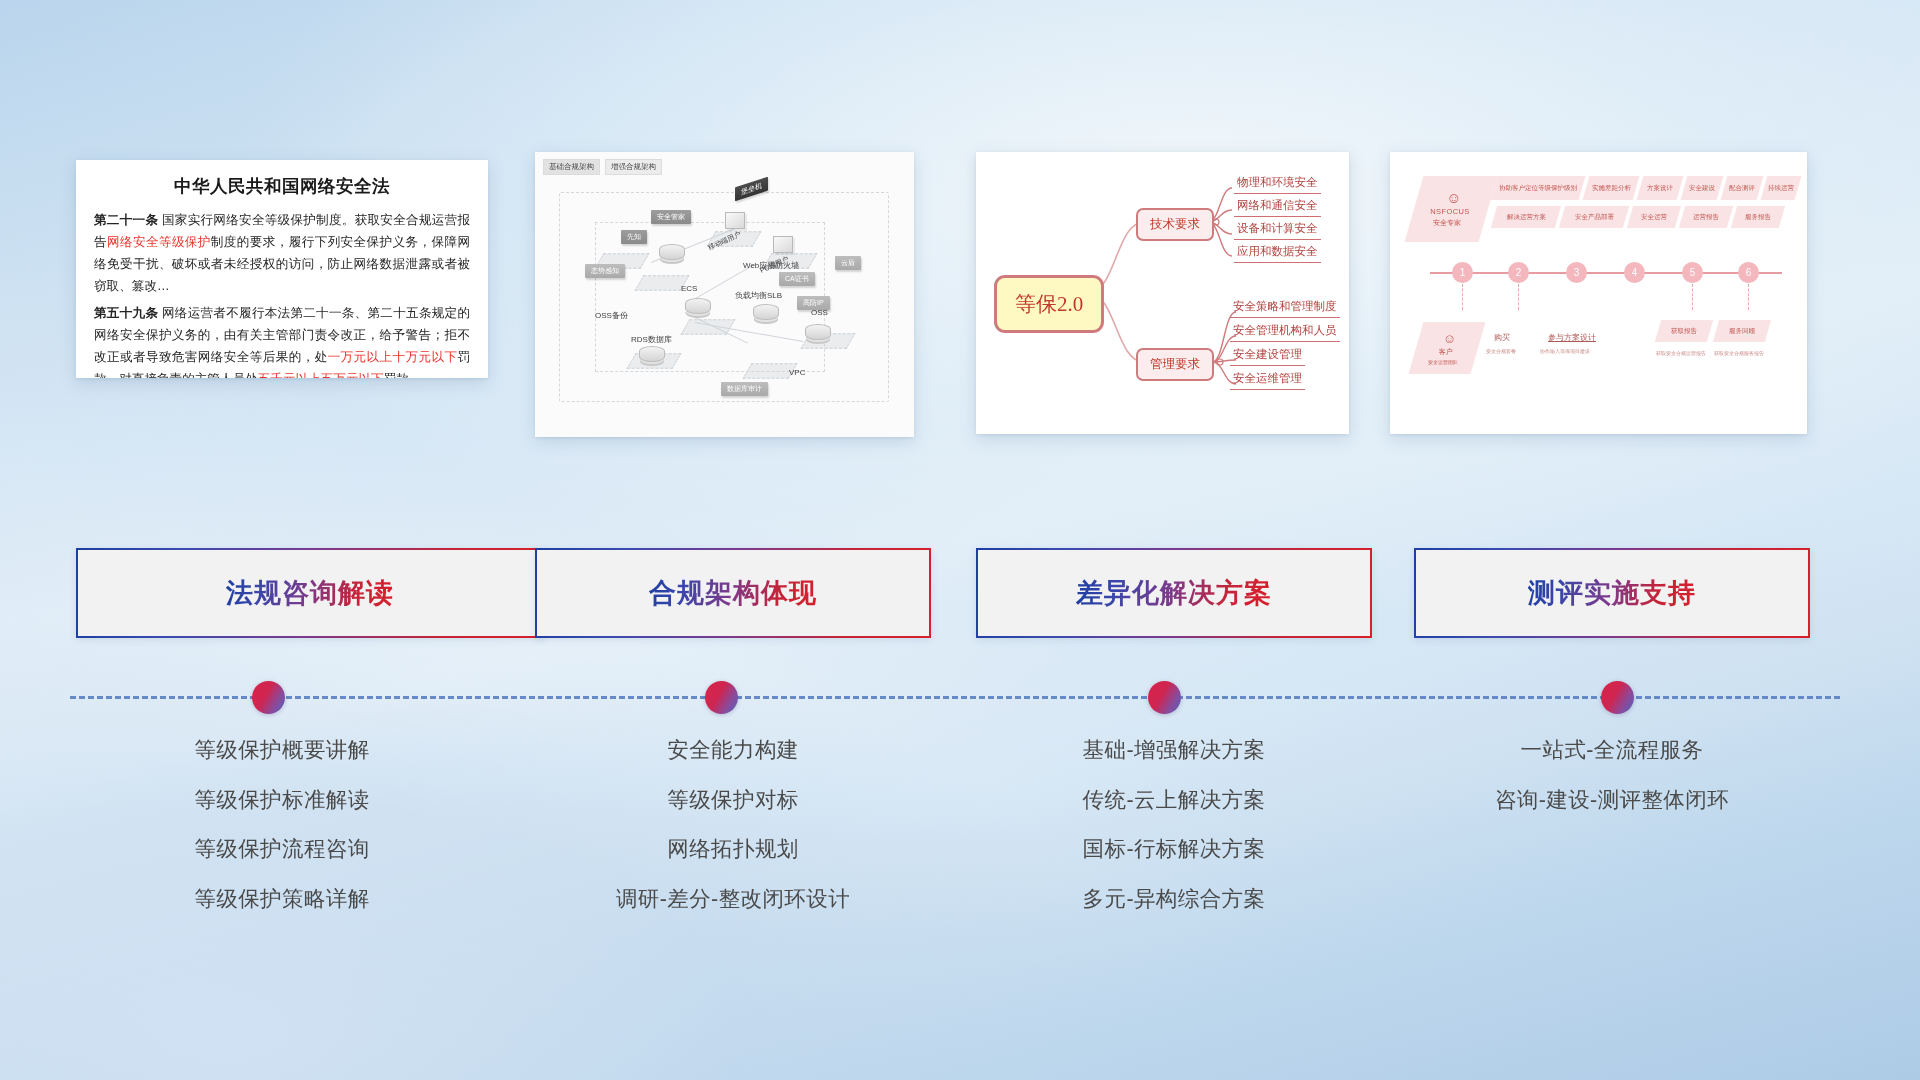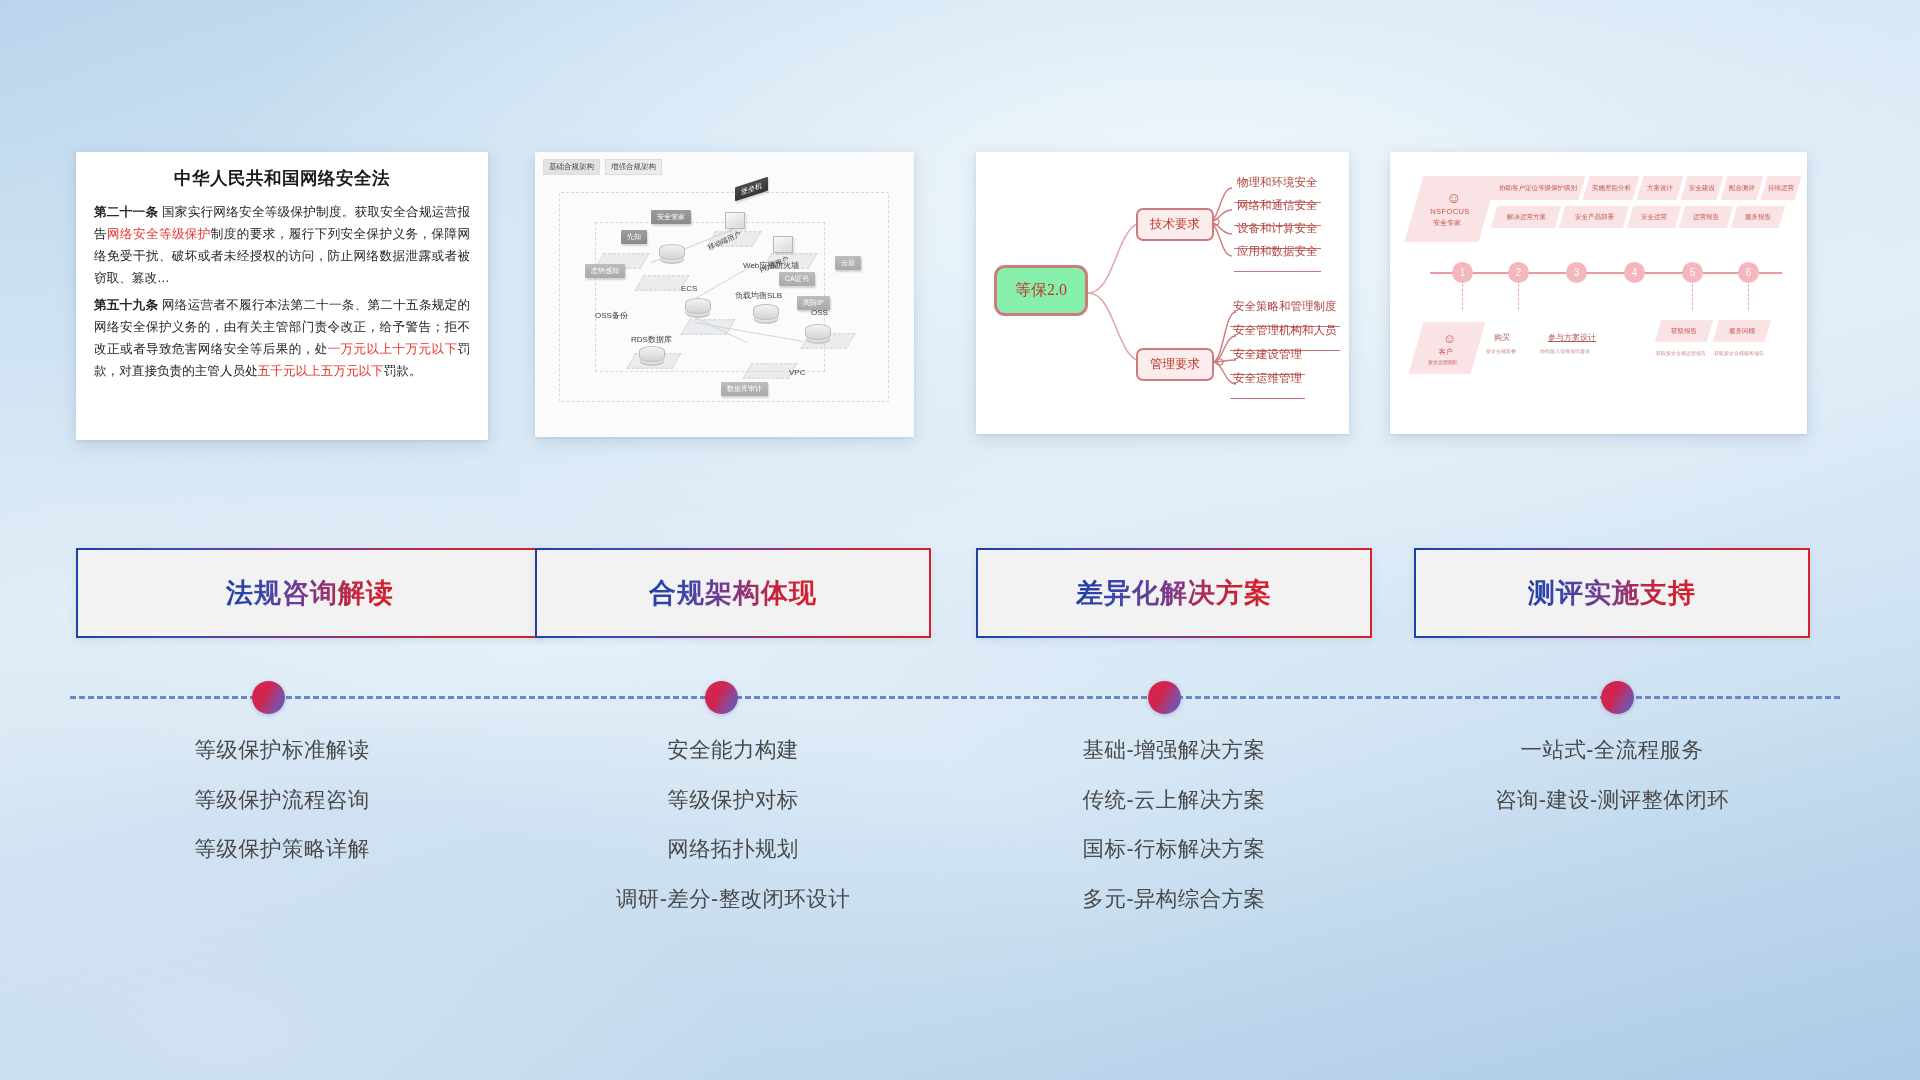--- a/index.html
+++ b/index.html
@@ -14,21 +14,21 @@
   }
   .stage { position:absolute; inset:0; }
 
   
   .cards { position:absolute; left:0; top:152px; width:1920px; height:290px; }
   .card {
     position:absolute; top:0; background:#ffffff;
     box-shadow:0 5px 16px rgba(60,95,135,0.17), 0 1px 3px rgba(60,95,135,0.12);
     overflow:hidden;
   }
-  .card.c1 { left:76px;   width:412px; height:288px; }
+  .card.c1 { left:76px;   width:412px; height:218px;margin-top:8px; }
   .card.c2 { left:535px;  width:379px; height:285px; }
   .card.c3 { left:976px;  width:373px; height:282px; }
   .card.c4 { left:1390px; width:417px; height:282px; }
 
   
   .doc { padding:14px 18px 10px 18px; }
   .doc-title {
     text-align:center; font-weight:bold; font-size:17.5px; color:#1a1a1a;
     letter-spacing:.5px; margin-bottom:11px;
   }
@@ -77,27 +77,27 @@
 
   
   .mind { position:relative; width:100%; height:100%; background:#fff; }
   .mind svg { position:absolute; inset:0; }
   .mnode {
     position:absolute; border:2px solid #cf7b7e; background:#fbeced;
     color:#c0392b; border-radius:7px; font-size:12.5px;
     padding:6px 12px; white-space:nowrap; font-family:"Liberation Serif",serif;
   }
   .mroot {
-    position:absolute; border:3px solid #cf7b7e; background:#86efac;
-    color:#c0392b; border-radius:11px; font-size:16px; font-weight:500;
-    padding:12px 18px; white-space:nowrap; font-family:"Liberation Serif",serif;
+    position:absolute; border:3px solid #cf7b7e; background:#fef9c3;
+    color:#c0392b; border-radius:11px; font-size:21px; font-weight:500;
+    padding:12px 18px; white-space:nowrap; font-family:"Liberation Serif",serif;margin-top:10px;
   }
   .mleaf {
     position:absolute; color:#b0403c; font-size:11.5px; white-space:nowrap;
-    border-bottom:1.6px solid #cf6f72; padding:1px 3px 12px 3px;
+    border-bottom:1.6px solid #cf6f72; padding:1px 3px 3px 3px;
     font-family:"Liberation Serif",serif;
   }
 
   
   .proc { position:relative; width:100%; height:100%; background:#fff; }
   .proc-band {
     position:absolute; background:#fae3e5; color:#c0564f;
     font-size:6.5px; text-align:center; white-space:nowrap;
     display:flex; align-items:center; justify-content:center;
     transform:skewX(-16deg); padding:0 4px;
@@ -364,20 +364,21 @@
     <span>测评实施支持</span>
   </div>
 
   <div class="tl-line"></div>
   <div class="tl-dot d1"></div>
   <div class="tl-dot d2"></div>
   <div class="tl-dot d3"></div>
   <div class="tl-dot d4"></div>
 
   <div class="col col1">
+    <div class="li">等级保护概要讲解</div>
     <div class="li">等级保护标准解读</div>
     <div class="li">等级保护流程咨询</div>
     <div class="li">等级保护策略详解</div>
   </div>
   <div class="col col2">
     <div class="li">安全能力构建</div>
     <div class="li">等级保护对标</div>
     <div class="li">网络拓扑规划</div>
     <div class="li">调研-差分-整改闭环设计</div>
   </div>

